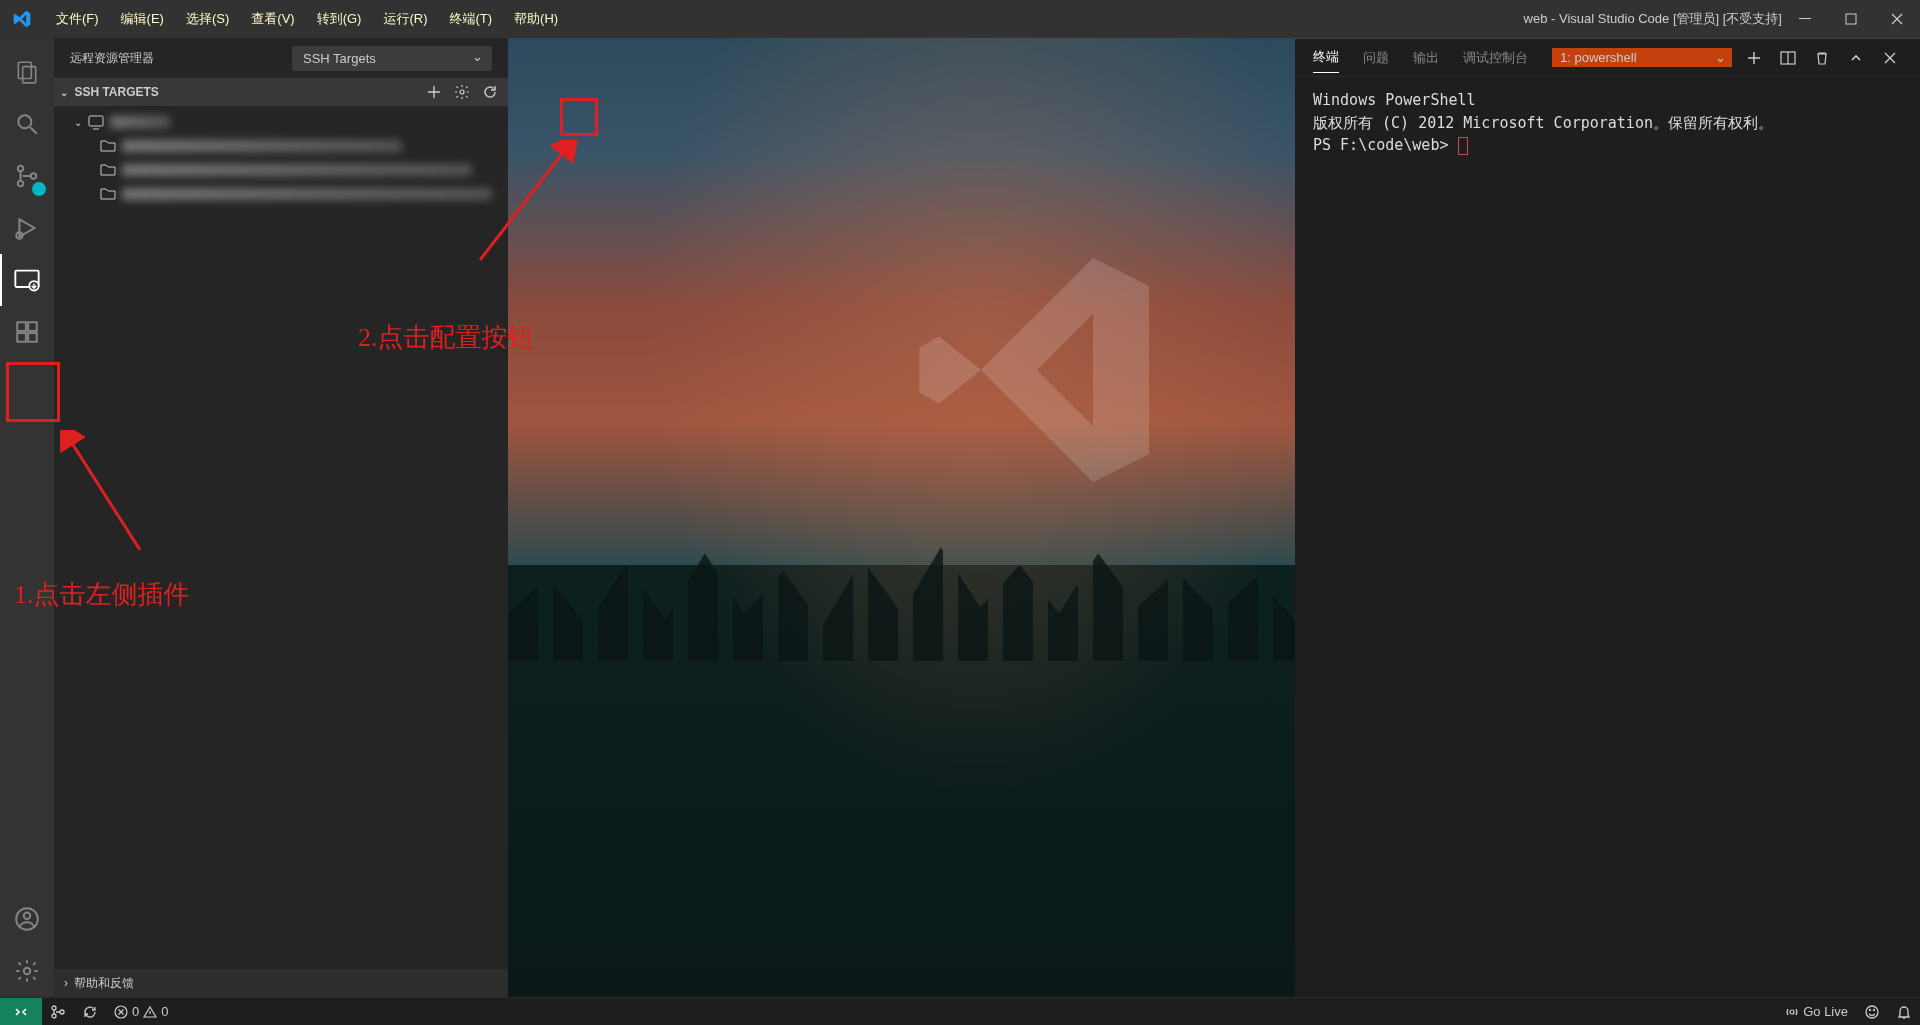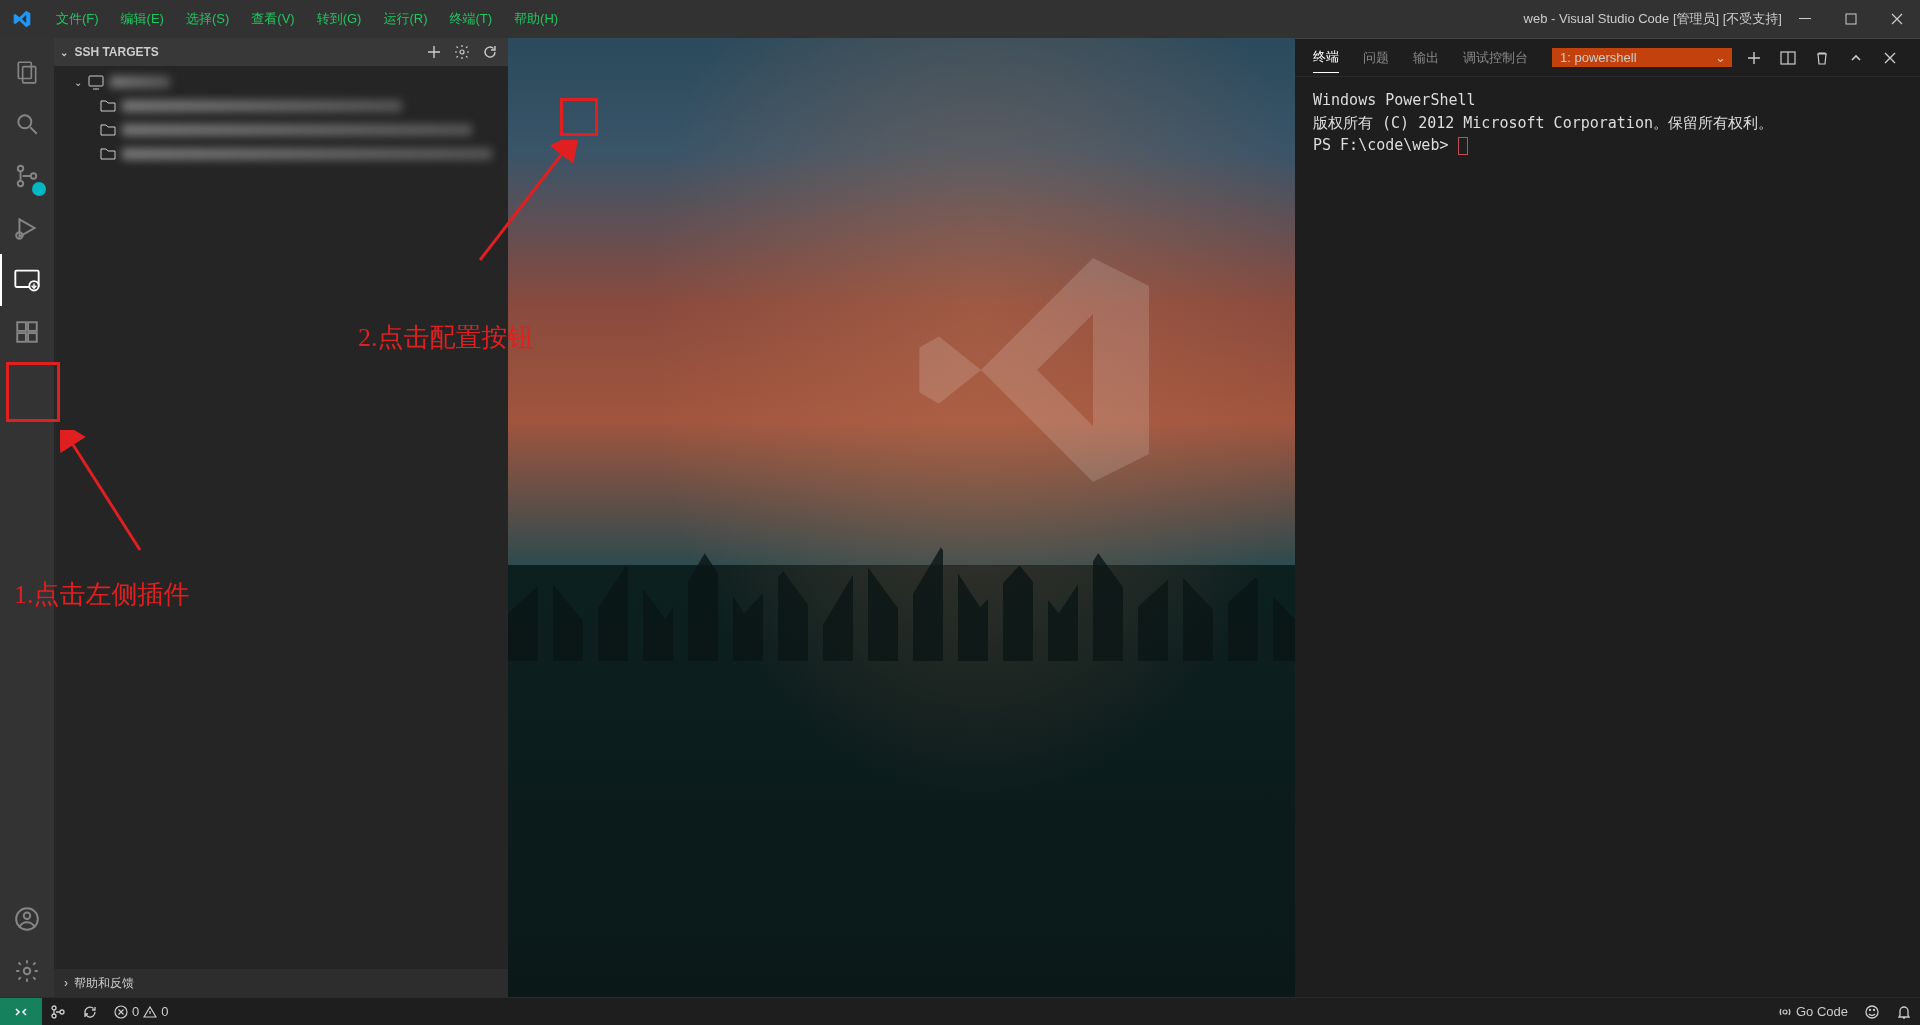--- a/index.html
+++ b/index.html
@@ -11,21 +11,21 @@
   position: relative;
 }
 
 .titlebar {
   height: 38px; background: #323233;
   display: flex; align-items: center;
   padding-left: 10px;
 }
 .logo { width: 24px; height: 24px; margin-right: 12px; display:flex; align-items:center; justify-content:center; }
 .menu { display: flex; gap: 2px; }
-.menu-item { padding: 6px 10px; cursor: pointer; color: #22c55e; }
+.menu-item { padding: 6px 10px; cursor: pointer; color: #fef9c3; }
 .title-center { flex: 1; text-align: right; color: #cccccc; font-size: 13px; }
 .win-controls { display: flex; gap: 0; }
 .win-btn { width: 46px; height: 38px; display:flex; align-items:center; justify-content:center; cursor:pointer; color:#ccc; }
 
 
 .main { display: flex; height: calc(1025px - 38px - 28px); }
 .activitybar { width: 54px; background: #333333; display:flex; flex-direction:column; align-items:center; padding-top:8px; }
 .activity-item { width:54px; height:52px; display:flex; align-items:center; justify-content:center; color:#858585; cursor:pointer; position:relative; }
 .activity-item.active { color:#fff; }
 .activity-item.active::before { content:''; position:absolute; left:0; top:0; bottom:0; width:2px; background:#fff; }
@@ -189,20 +189,24 @@
     </div>
     <div class="activity-item">
       <svg width="26" height="26" viewBox="0 0 24 24" stroke="currentColor" fill="none" stroke-width="1.8">
           <circle cx="12" cy="12" r="3"></circle>
           <path d="M12 2v3M12 19v3M4.2 4.2l2.1 2.1M17.7 17.7l2.1 2.1M2 12h3M19 12h3M4.2 19.8l2.1-2.1M17.7 6.3l2.1-2.1"></path>
         </svg>
     </div>
   </div>
 
   <div class="sidebar">
+    <div class="sidebar-header">
+      <span class="sidebar-title">远程资源管理器</span>
+      <div class="dropdown">SSH Targets</div>
+    </div>
     <div class="section-header">
       <span class="chev">⌄</span>
       <span>SSH TARGETS</span>
       <div class="section-actions">
         <div class="icon-btn">
           <svg width="16" height="16" viewBox="0 0 16 16" stroke="currentColor" stroke-width="1.4">
               <path d="M8 2v12M2 8h12"></path>
             </svg>
         </div>
         <div class="icon-btn">
@@ -336,21 +340,21 @@
         <path d="M7 6v3M7 11v0"></path>
       </svg>
     <span>0</span>
   </div>
   <div class="status-spacer"></div>
   <div class="status-item">
     <svg width="14" height="14" viewBox="0 0 14 14" stroke="currentColor" fill="none" stroke-width="1.2">
         <circle cx="7" cy="7" r="2"></circle>
         <path d="M3 4a6 6 0 0 0 0 6M11 4a6 6 0 0 1 0 6"></path>
       </svg>
-    <span>Go Code</span>
+    <span>Go Live</span>
   </div>
   <div class="status-item">
     <svg width="16" height="16" viewBox="0 0 16 16" stroke="currentColor" fill="none" stroke-width="1.3">
         <circle cx="8" cy="8" r="6"></circle>
         <circle cx="6" cy="6" r="0.5" fill="currentColor"></circle>
         <circle cx="10" cy="6" r="0.5" fill="currentColor"></circle>
         <path d="M5 10c1 1 2 1.5 3 1.5s2-.5 3-1.5"></path>
       </svg>
   </div>
   <div class="status-item">

